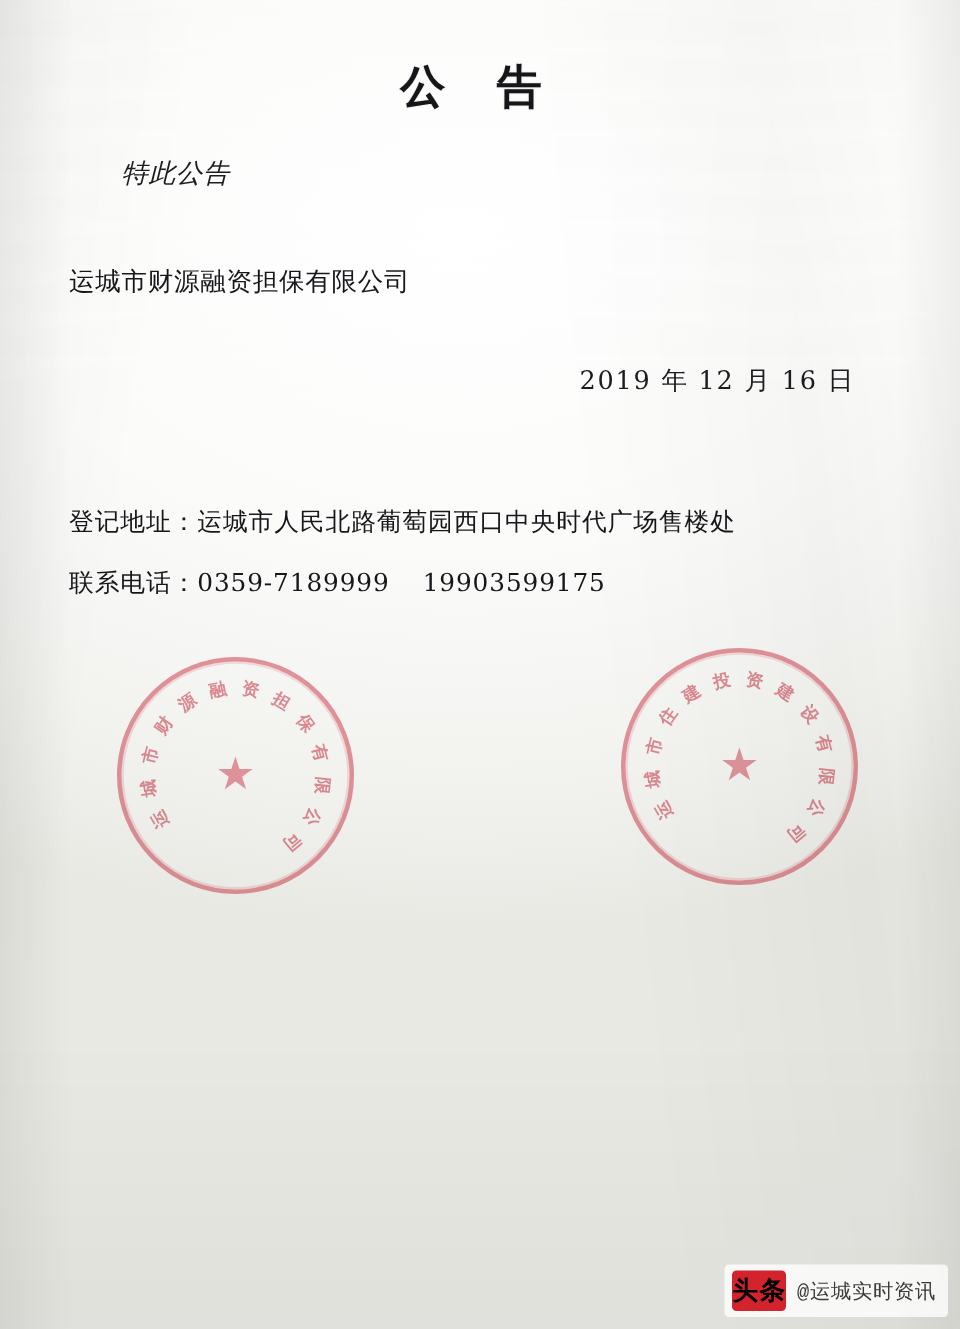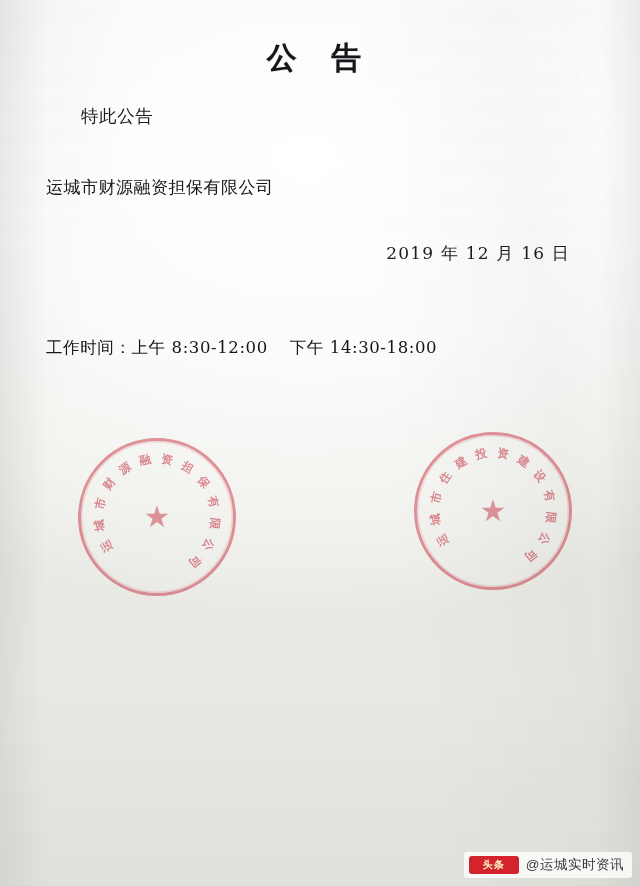--- a/index.html
+++ b/index.html
@@ -81,20 +81,21 @@
     margin: 0;
     text-indent: 2em;
   }
 
   #closing {
     margin-top: 18px;
     font-size: 17.5px;
     line-height: 2.2;
     text-indent: 2em;
     letter-spacing: 0.6px;
+    font-style: italic;
   }
 
   #signature-row {
     position: relative;
     margin-top: 40px;
     display: flex;
     justify-content: space-between;
     gap: 28px;
     font-size: 17px;
     letter-spacing: 0.5px;
@@ -169,30 +170,30 @@
     display: flex;
     align-items: center;
     gap: 7px;
     background: rgba(255,255,255,0.78);
     padding: 4px 8px 4px 5px;
     border-radius: 3px;
   }
   #wm-logo {
     display: inline-block;
     background: #d3232c;
-    color: #fef9c3;
+    color: #000000;
     font-family: "Liberation Sans", sans-serif;
-    font-size: 10px;
+    font-size: 17px;
     font-weight: bold;
     letter-spacing: 1px;
-    padding: 2px 14px;
+    padding: 2px 0;
     border-radius: 3px;
   }
   #wm-text {
-    font-family: Liberation Sans, sans-serif;
+    font-family: Liberation Mono, monospace;
     font-size: 13.5px;
     color: #3a3a3a;
     letter-spacing: 0.5px;
   }
 </style>
 </head>
 <body>
 
 <div id="page">
 
@@ -245,21 +246,24 @@
     <div id="closing">特此公告</div>
 
     <div id="signature-row">
       <div class="signer">运城市财源融资担保有限公司</div>
     </div>
 
     <div id="date-line">2019 年 12 月 16 日</div>
 
     <div id="footer-block">
       <div class="footer-line">
-        <span>工作时间：</span><span>上午</span>&nbsp;<span>8:30-12:00</span><span class="gap-wide"></span><span>下午</span>&nbsp;<span>14:30-18:00</span>
+        <span>登记地址：</span><span>运城市人民北路葡萄园西口中央时代广场售楼处</span>
+      </div>
+      <div class="footer-line">
+        <span>联系电话：</span><span>0359-7189999</span><span class="gap-wide"></span><span>19903599175</span>
       </div>
     </div>
 
   </div>
 
   <div id="watermark">
     <span id="wm-logo">头条</span>
     <span id="wm-text">@运城实时资讯</span>
   </div>
 

